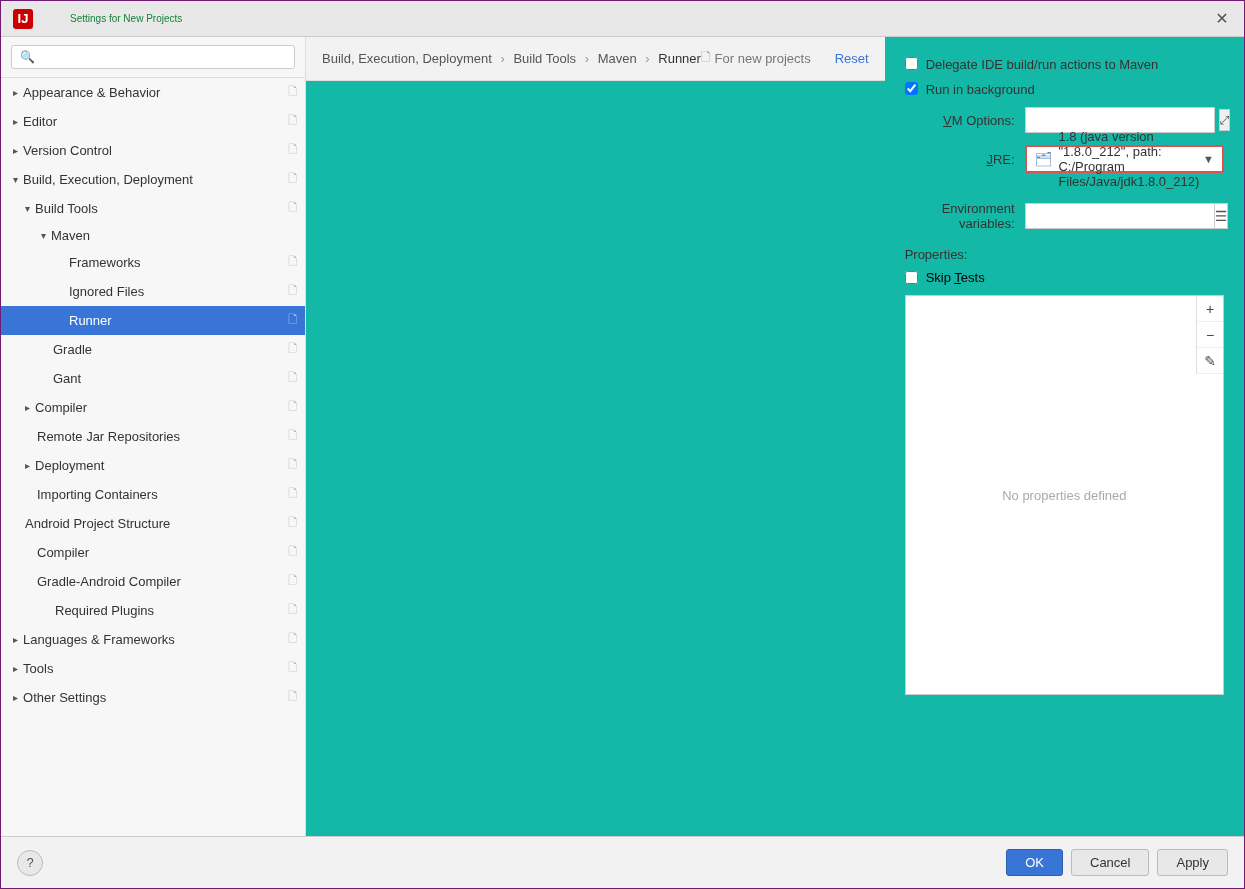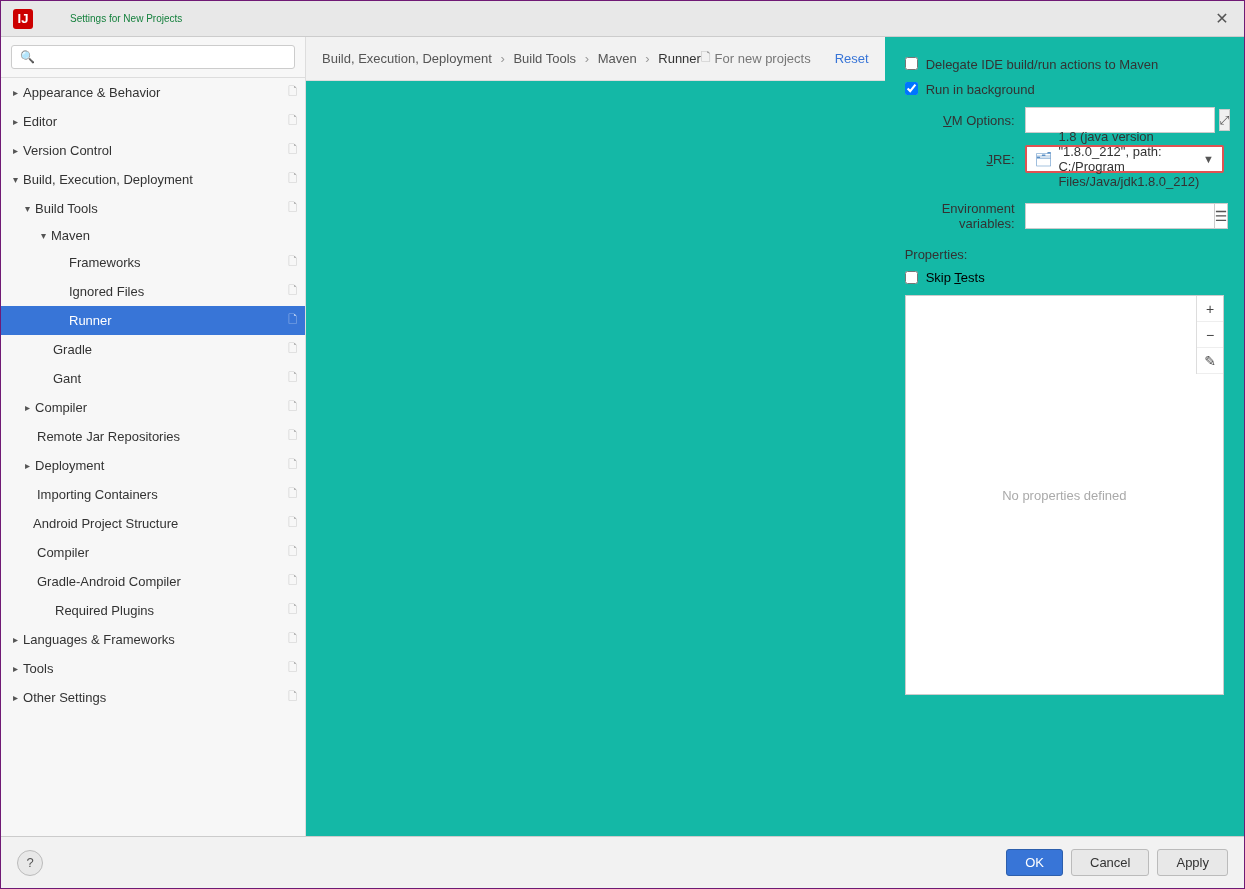--- a/index.html
+++ b/index.html
@@ -139,21 +139,21 @@
           <div class="sidebar-item" style="padding-left: 24px;">
             <span class="arrow">▸</span>
             <span>Deployment</span>
             <span class="icon-page">🗋</span>
           </div>
           <div class="sidebar-item" style="padding-left: 24px;">
             <span style="margin-right: 12px;"></span>
             <span>Importing Containers</span>
             <span class="icon-page">🗋</span>
           </div>
-          <div class="sidebar-item" style="padding-left: 20px;">
+          <div class="sidebar-item" style="padding-left: 12px;">
             <span style="margin-right: 12px;"></span>
             <span>Android Project Structure</span>
             <span class="icon-page">🗋</span>
           </div>
           <div class="sidebar-item" style="padding-left: 24px;">
             <span style="margin-right: 12px;"></span>
             <span>Compiler</span>
             <span class="icon-page">🗋</span>
           </div>
           <div class="sidebar-item" style="padding-left: 24px;">

